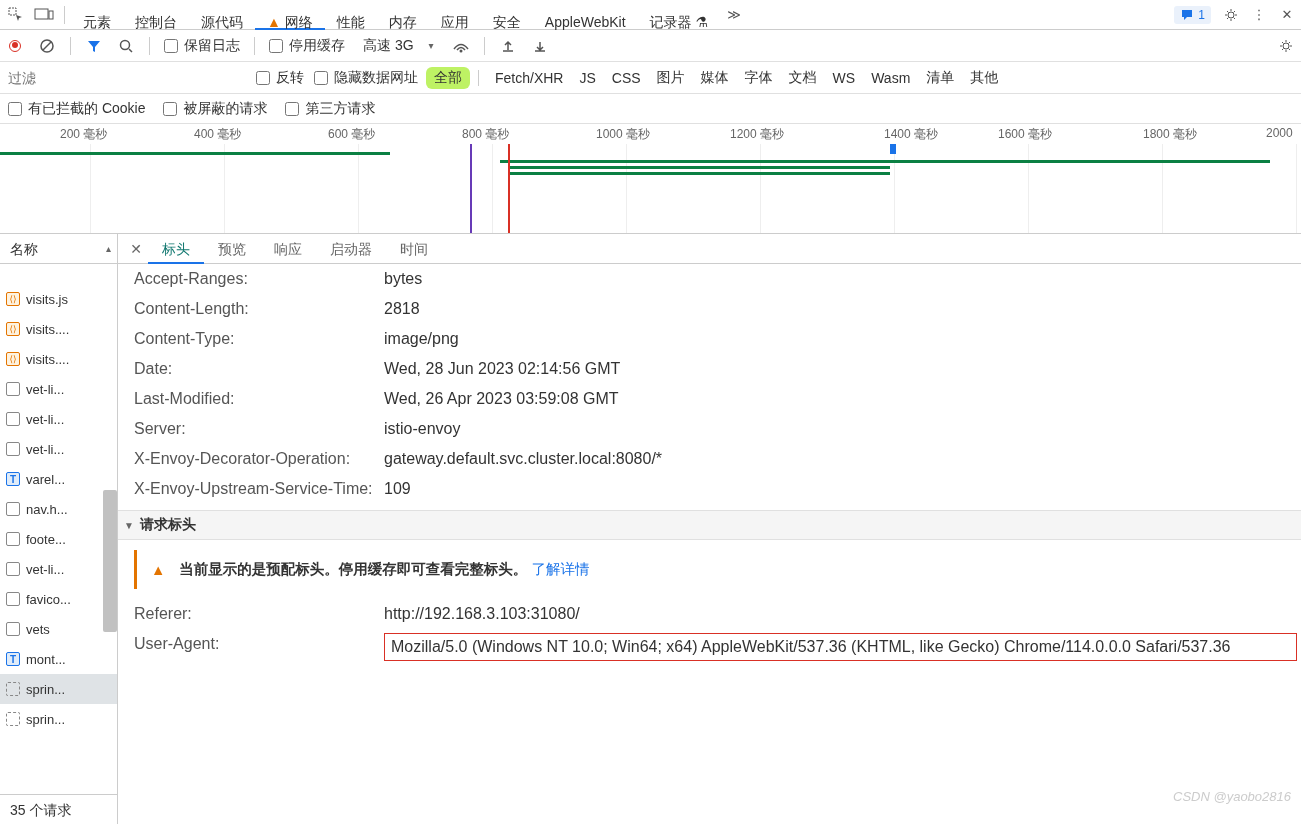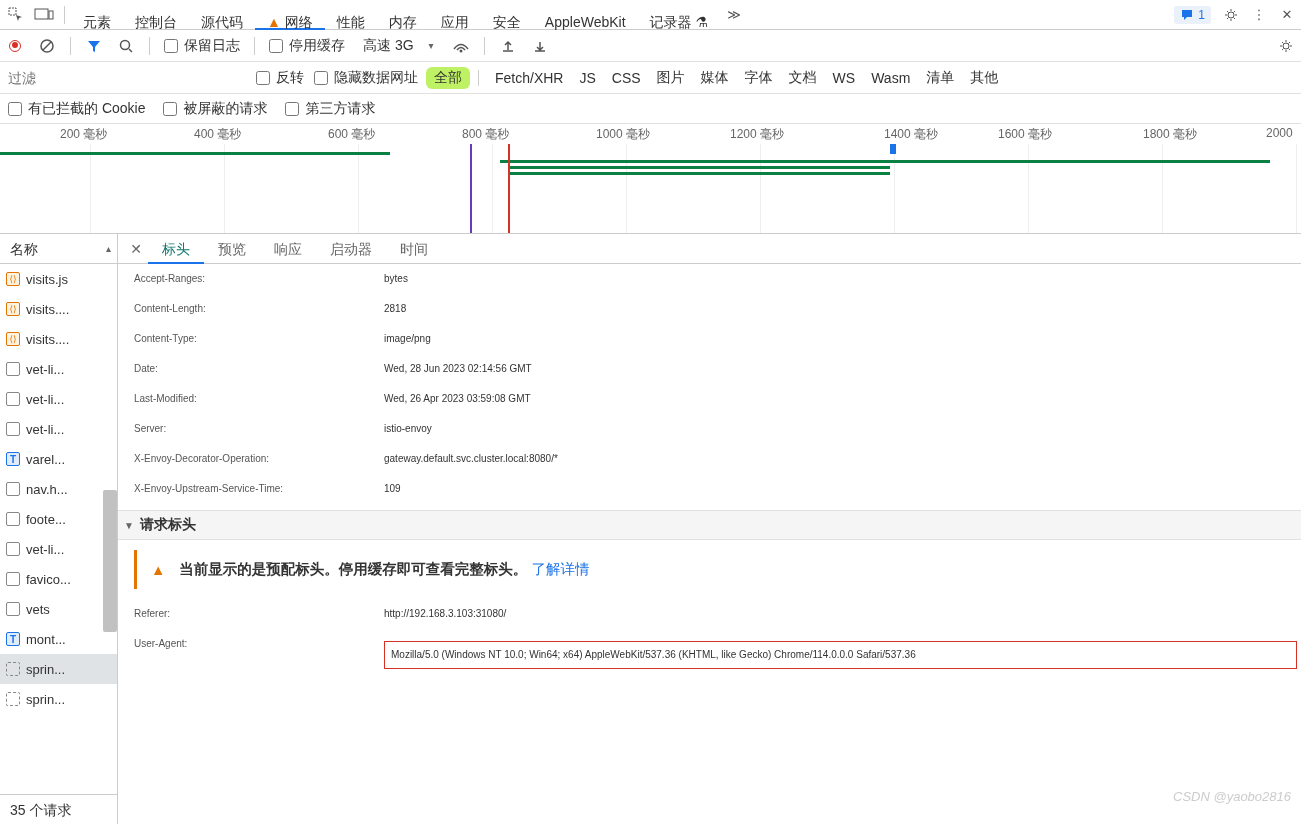--- a/index.html
+++ b/index.html
@@ -42,21 +42,21 @@
 .timeline { height: 110px; border-bottom: 1px solid #ccc; position: relative; overflow: hidden; }
 .tl-tick { position: absolute; font-size: 12px; color: #666; top: 2px; }
 .tl-line { position: absolute; top: 20px; width: 1px; bottom: 0; background: #eee; }
 .tl-bar { position: absolute; height: 3px; background: #0b8043; }
 .tl-v1 { position: absolute; top: 20px; bottom: 0; width: 2px; background: #673ab7; left: 470px; }
 .tl-v2 { position: absolute; top: 20px; bottom: 0; width: 2px; background: #d93025; left: 508px; }
 .tl-hi { position: absolute; top: 20px; width: 6px; height: 10px; background: #1a73e8; left: 890px; }
 
 
 .main { display: flex; height: 590px; }
-.name-col { width: 118px; border-right: 1px solid #ccc; display: flex; flex-direction: column; position:relative;}
+.name-col { width: 118px; border-right: 1px solid #ccc; display: flex; flex-direction: column; position:relative;gap:20px;}
 .name-header { height: 30px; line-height: 30px; padding: 0 10px; border-bottom: 1px solid #ccc; font-size: 14px; position:relative;}
 .name-header::after { content:'▴'; position:absolute; right:6px; color:#666; font-size:10px;}
 .name-list { flex: 1; overflow-y: overlay; }
 .name-item { height: 30px; display: flex; align-items: center; padding: 0 6px; gap: 6px; font-size: 13px; white-space: nowrap; overflow: hidden; text-overflow: ellipsis; cursor: pointer; }
 .name-item.sel { background: #dfe3e6; }
 .nicon { width: 14px; height: 14px; flex-shrink: 0; display: inline-flex; align-items: center; justify-content: center; font-size: 10px; border-radius: 2px; }
 .nicon.js { background: #fef3e0; border: 1px solid #e37400; color: #e37400; }
 .nicon.js::before{content:'⟨⟩'; font-size:9px;}
 .nicon.css { border: 1px solid #888; color: #888; }
 .nicon.txt { background: #e0ecf9; border: 1px solid #1a73e8; color: #1a73e8; }
@@ -65,28 +65,28 @@
 .name-footer { height: 30px; line-height: 30px; padding: 0 10px; border-top: 1px solid #ccc; font-size: 14px; }
 .scroll-ind { position:absolute; right:0; top:256px; width:14px; height:142px; background:#c1c1c1; border-radius:2px;}
 
 
 .detail { flex: 1; display: flex; flex-direction: column; }
 .detail-tabs { height: 30px; display: flex; align-items: center; border-bottom: 1px solid #ccc; padding-left: 6px; gap: 0; }
 .detail-close { width: 24px; text-align: center; color: #666; cursor: pointer; font-size: 14px; }
 .dtab { padding: 0 14px; height: 30px; line-height: 30px; font-size: 14px; color: #666; cursor: pointer; }
 .dtab.active { color: #0f766e; border-bottom: 2px solid #1a73e8; }
 .detail-body { flex: 1; overflow: auto; padding: 0 0 4px 0; }
-.kv-row { display: flex; padding: 4px 0 4px 16px; font-size: 10px; line-height: 22px;}
+.kv-row { display: flex; padding: 4px 0 4px 16px; font-size: 16px; line-height: 22px;}
 .kv-key { width: 250px; color: #555; }
 .kv-val { flex: 1; color: #333; }
 .section-h { display: flex; align-items: center; gap: 6px; height: 30px; padding: 0 6px; font-size: 14px; font-weight: 600; background: #f5f5f5; border-top: 1px solid #e0e0e0; border-bottom: 1px solid #e0e0e0; margin-top:6px;}
 .section-h::before { content: '▼'; font-size: 10px; color: #666; }
 .warning-box { display: flex; align-items: center; gap: 10px; margin: 10px 16px; padding: 10px 14px; border-left: 3px solid #e37400; background: #fff; font-size: 14.5px; }
 .warning-box a { color: #1a73e8; text-decoration: none; }
-.hl-box { border: 1.5px solid #d93025; margin: 8px 4px 0 0; }
+.hl-box { border: 1.5px solid #d93025; margin: 0 4px 0 0; }
 .watermark { position: absolute; right: 10px; bottom: 20px; color: #ccc; font-size: 13px; font-style: italic; }
 svg { display: block; }
 </style>
 </head>
 <body>
 
 <div class="top-tabs">
   <div class="top-icon-btn">
     <svg width="18" height="18" viewBox="0 0 18 18">
         <rect x="2" y="2" width="7" height="7" fill="none" stroke="#555" stroke-dasharray="2 1"></rect>

